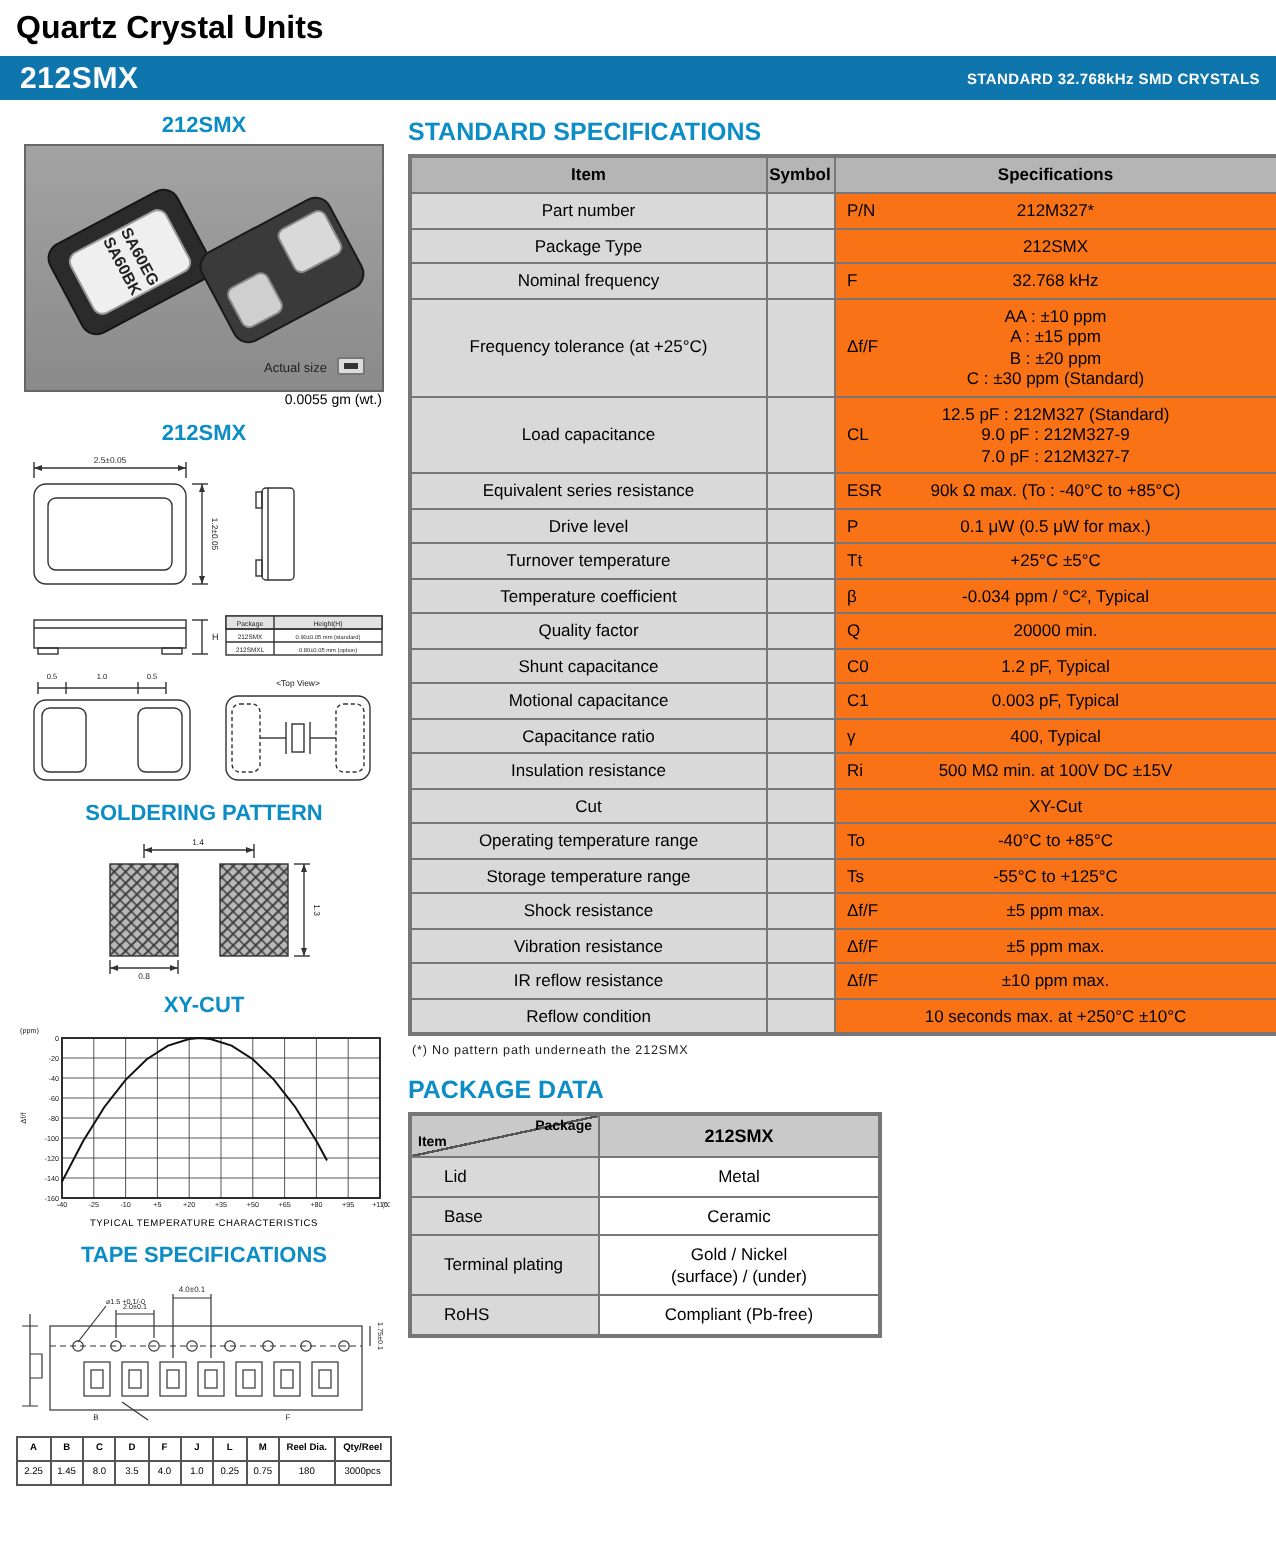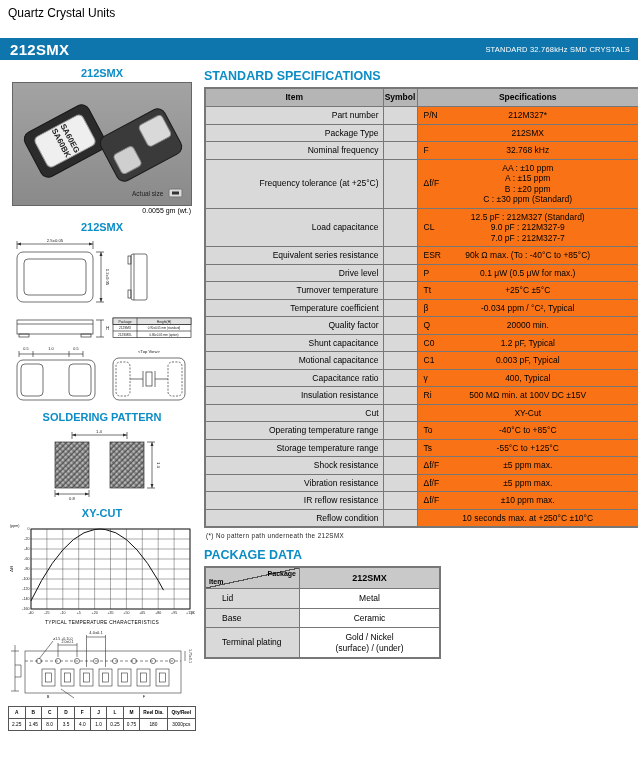--- a/index.html
+++ b/index.html
@@ -1,38 +1,38 @@
 <!DOCTYPE html>
 <html><head>
 <meta charset="utf-8">
 <style>
   html,body{margin:0;padding:0;}
   body{width:638px;height:782px;background:#fff;color:#000;overflow:hidden;
        font-family:"Liberation Sans",sans-serif;position:relative;}
-  .eyebrow{font-size:12px;font-weight:normal;padding:6px 0 18px 8px;}
+  .eyebrow{font-size:16px;font-weight:bold;padding:6px 0 4px 8px;}
   .bar{height:22px;background:#0f76ad;display:flex;justify-content:space-between;align-items:center;padding:0 8px 0 10px;}
   .bar-title{color:#fff;font-size:15px;font-weight:bold;letter-spacing:.3px;}
-  .bar-right{color:#fff;font-size:7.5px;font-weight:normal;letter-spacing:.2px;}
+  .bar-right{color:#fff;font-size:7.5px;font-weight:bold;letter-spacing:.2px;}
   .cols{display:flex;padding:0 4px 0 8px;}
   .leftcol{width:188px;flex:none;}
   .rightcol{flex:1;margin-left:8px;}
   .subhead{color:#0d8dc6;font-size:11px;font-weight:bold;text-align:center;margin:7px 0 3px;}
   .section-title{color:#0d8dc6;font-size:12.5px;font-weight:bold;margin:9px 0 4px;}
   
   .photo{width:178px;height:122px;margin:0 auto;border:1px solid #666;
          background:linear-gradient(180deg,#a3a3a3,#8a8a8a);position:relative;}
   .weight{width:178px;margin:1px auto 0;text-align:right;font-size:7px;}
   
   svg text{fill:#222;}
   .drawsvg{display:block;margin:0 auto;}
   
   .spec-table{border-collapse:collapse;width:436px;font-size:8.5px;border:2px solid #777;table-layout:fixed;}
   .spec-table th,.spec-table td{border:1px solid #777;line-height:10.5px;}
   .spec-table th{background:#b5b5b5;font-weight:bold;height:15px;}
-  .spec-table td.item{background:#d9d9d9;padding:3px 4px;text-align:right;}
+  .spec-table td.item{background:#d9d9d9;padding:3px 4px;text-align:center;}
   .spec-table td.sym{background:#d9d9d9;text-align:center;padding-left:40px;}
   .spec-table td.spec{background:#f97316;text-align:center;padding:3px 2px;}
   .col-item{width:178px;} .col-sym{width:34px;} .col-spec{width:222px;}
   .footnote{font-size:6.3px;letter-spacing:.4px;margin:4px 0 0 2px;color:#222;}
   
   .pkg-table{border-collapse:collapse;font-size:8.5px;border:2px solid #777;table-layout:fixed;margin-top:2px;}
   .pkg-table th,.pkg-table td{border:1px solid #777;line-height:10.5px;}
   .pkg-corner{width:93px;height:20px;background:
       linear-gradient(to bottom right,rgba(0,0,0,0) calc(50% - .6px),#555 calc(50% - .6px),#555 calc(50% + .6px),rgba(0,0,0,0) calc(50% + .6px)),#c9c9c9;
       position:relative;padding:0;}
@@ -233,20 +233,21 @@
           <text x="20.5" y="88.3" text-anchor="end">-160</text>
         </g>
         <rect x="22" y="7" width="159" height="80" stroke="#222" stroke-width="0.9" fill="none"></rect>
         <text x="1" y="4.5" font-size="3.6" fill="#222">(ppm)</text>
         <text x="4" y="47" font-size="3.8" fill="#222" text-anchor="middle" transform="rotate(-90 4 47)">Δf/f</text>
         <text x="182" y="91.6" font-size="3.4" fill="#222">(°C)</text>
         <polyline points="22.0,78.8 32.6,58.5 43.2,41.5 53.8,27.9 64.4,17.6 75.0,10.8 85.6,7.5 90.9,7.0 96.2,7.5 106.8,10.8 117.4,17.6 128.0,27.9 138.6,41.5 149.2,58.5 154.5,68.2" stroke="#111" stroke-width="1" fill="none"></polyline>
       </svg>
     <div class="chart-caption">TYPICAL TEMPERATURE CHARACTERISTICS</div>
 
+    <div class="subhead">TAPE SPECIFICATIONS</div>
     <svg class="drawsvg" width="186" height="78" fill="none" stroke="#333" stroke-width="0.6">
 
       <rect x="16" y="26" width="156" height="42"></rect>
       <line x1="16" y1="36" x2="172" y2="36" stroke-dasharray="3,2"></line>
       <g>
         <circle cx="30" cy="36" r="2.6"></circle>
           <circle cx="49" cy="36" r="2.6"></circle>
           <circle cx="68" cy="36" r="2.6"></circle>
         <circle cx="87" cy="36" r="2.6"></circle>
           <circle cx="106" cy="36" r="2.6"></circle>
@@ -463,16 +464,20 @@
             <td class="val">Metal</td>
           </tr>
           <tr>
             <td class="item">Base</td>
             <td class="val">Ceramic</td>
           </tr>
           <tr>
             <td class="item">Terminal plating</td>
             <td class="val">Gold / Nickel<br>(surface) / (under)</td>
           </tr>
+          <tr>
+            <td class="item">RoHS</td>
+            <td class="val">Compliant (Pb-free)</td>
+          </tr>
         </tbody>
     </table>
   </div>
 </div>
 
 </body></html>

